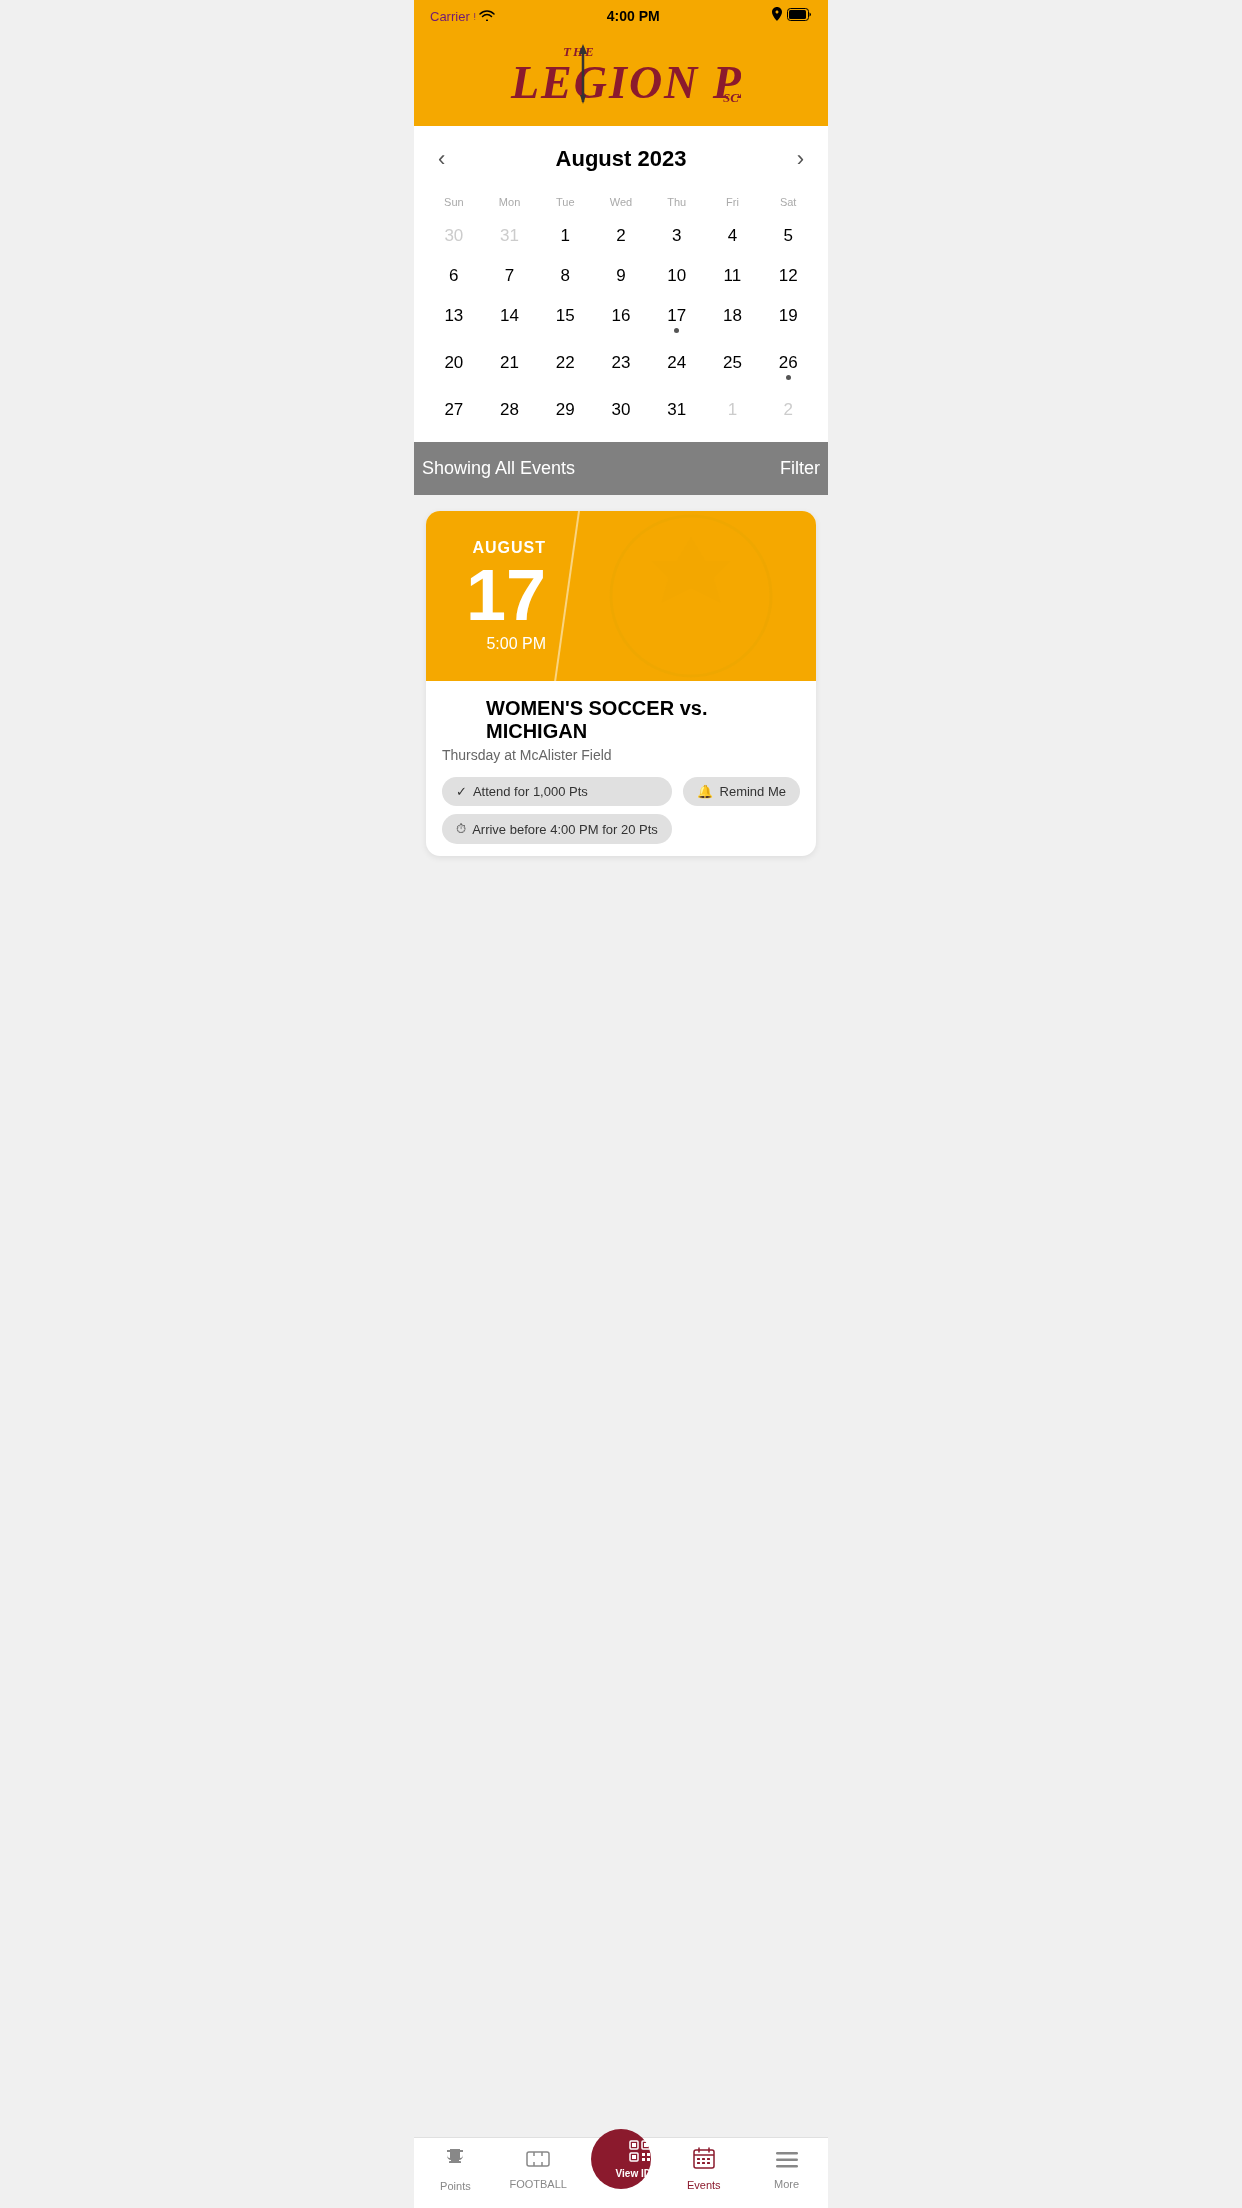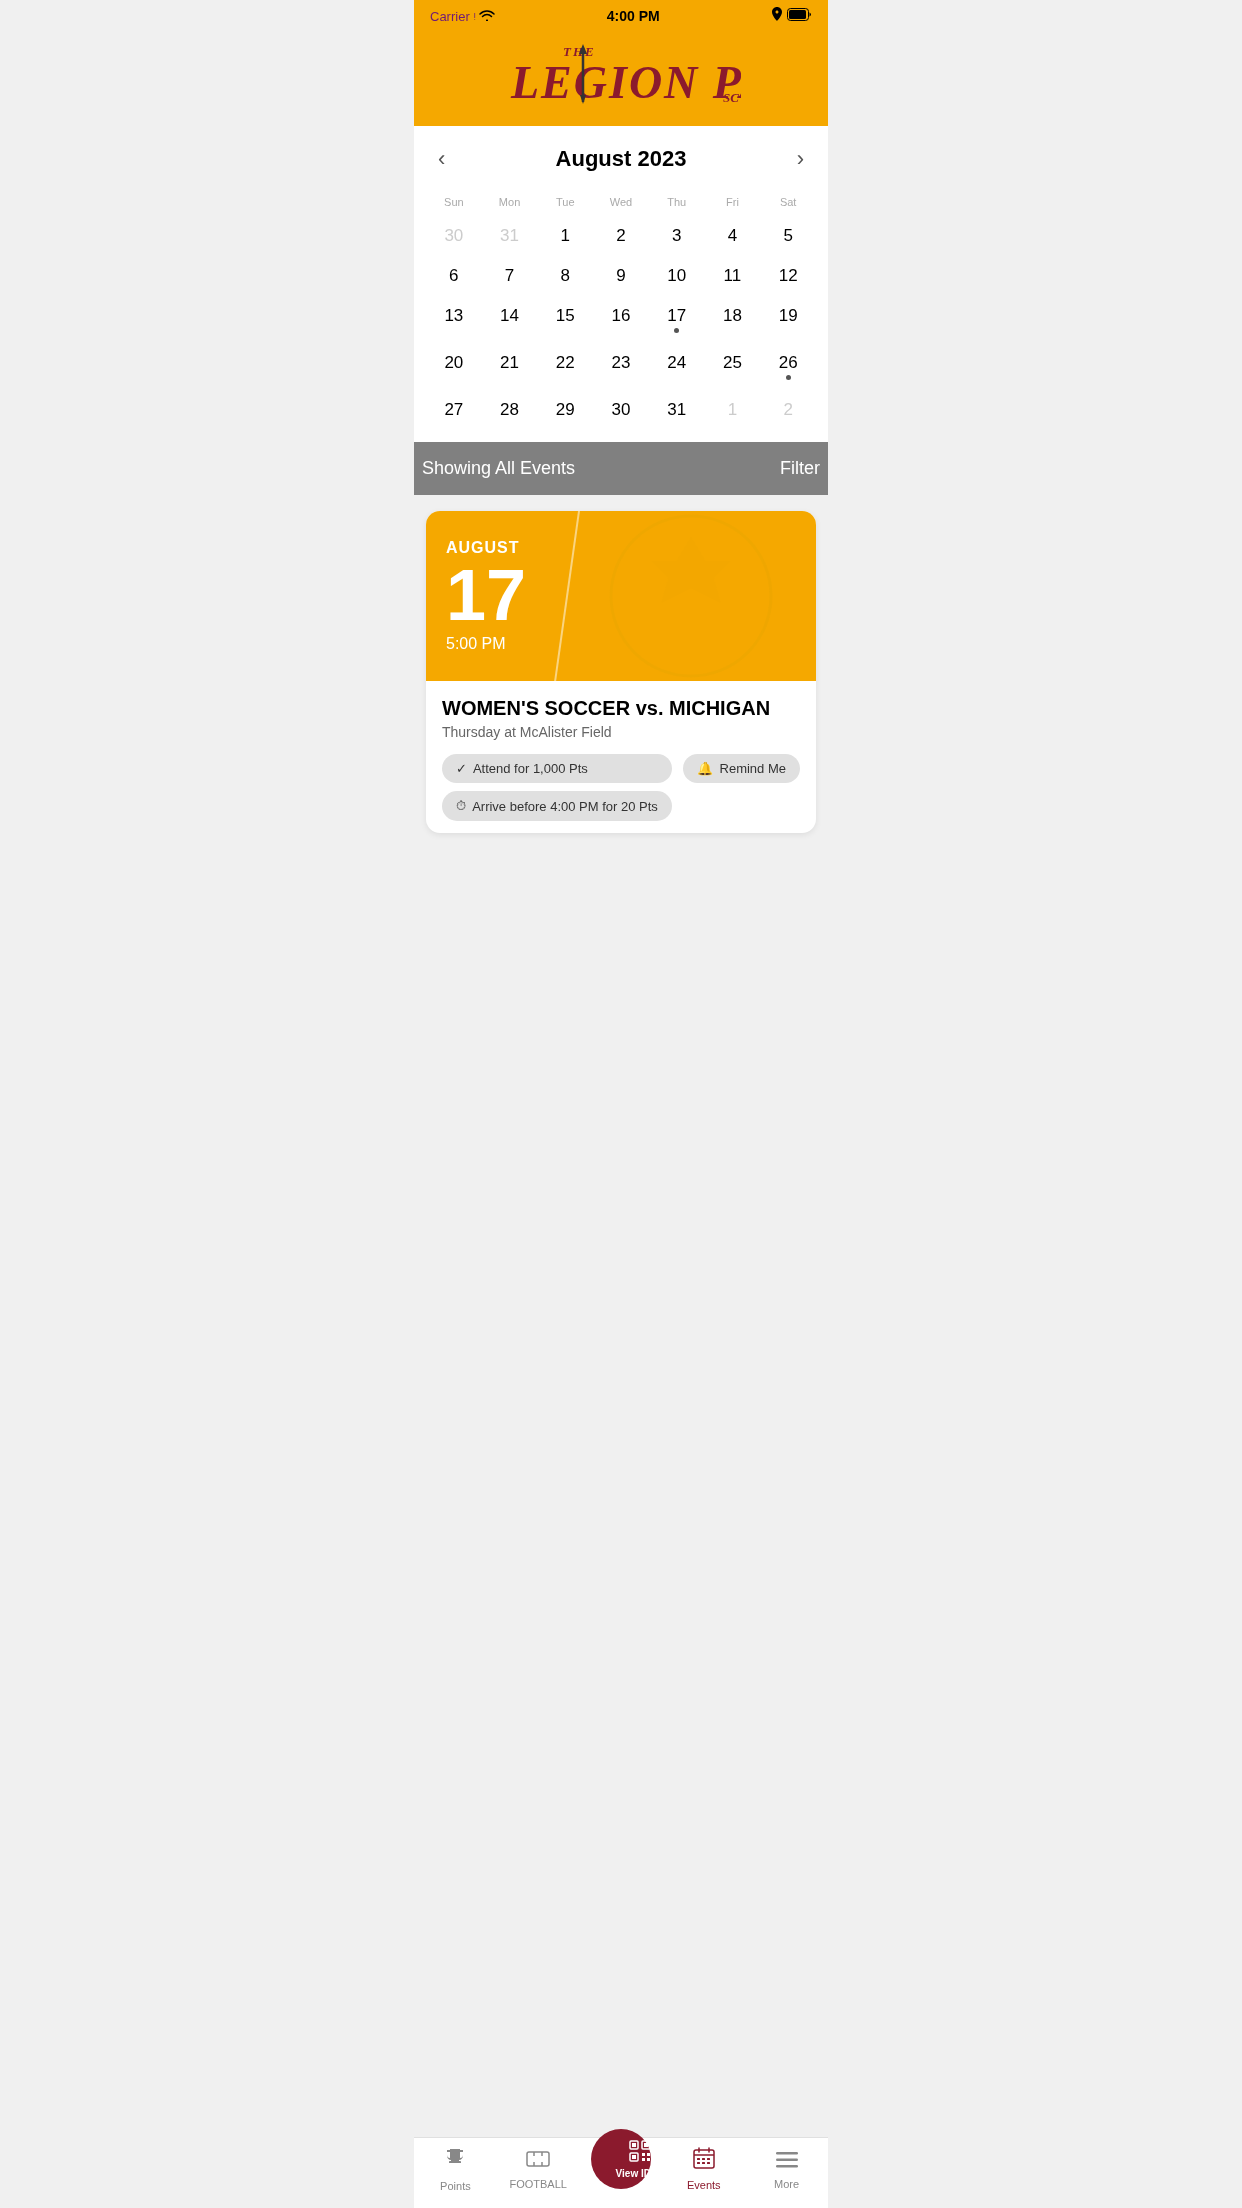--- a/index.html
+++ b/index.html
@@ -163,20 +163,21 @@
       overflow: hidden;
     }
     .event-date-block {
       padding: 20px 20px;
       display: flex;
       flex-direction: column;
       justify-content: center;
       color: #fff;
       min-width: 140px;
       z-index: 2;
+      text-align: right;
     }
     .event-month {
       font-size: 16px;
       font-weight: 600;
       letter-spacing: 1px;
       margin-bottom: 2px;
     }
     .event-day-num {
       font-size: 72px;
       font-weight: 700;
@@ -216,20 +217,21 @@
     }
 
     .event-details {
       padding: 16px 16px 12px;
     }
     .event-title {
       font-size: 20px;
       font-weight: 700;
       color: #000;
       margin-bottom: 4px;
+      margin-left: 44px;
     }
     .event-subtitle {
       font-size: 14px;
       color: #666;
       margin-bottom: 14px;
     }
     .event-actions {
       display: flex;
       gap: 10px;
       flex-wrap: wrap;

